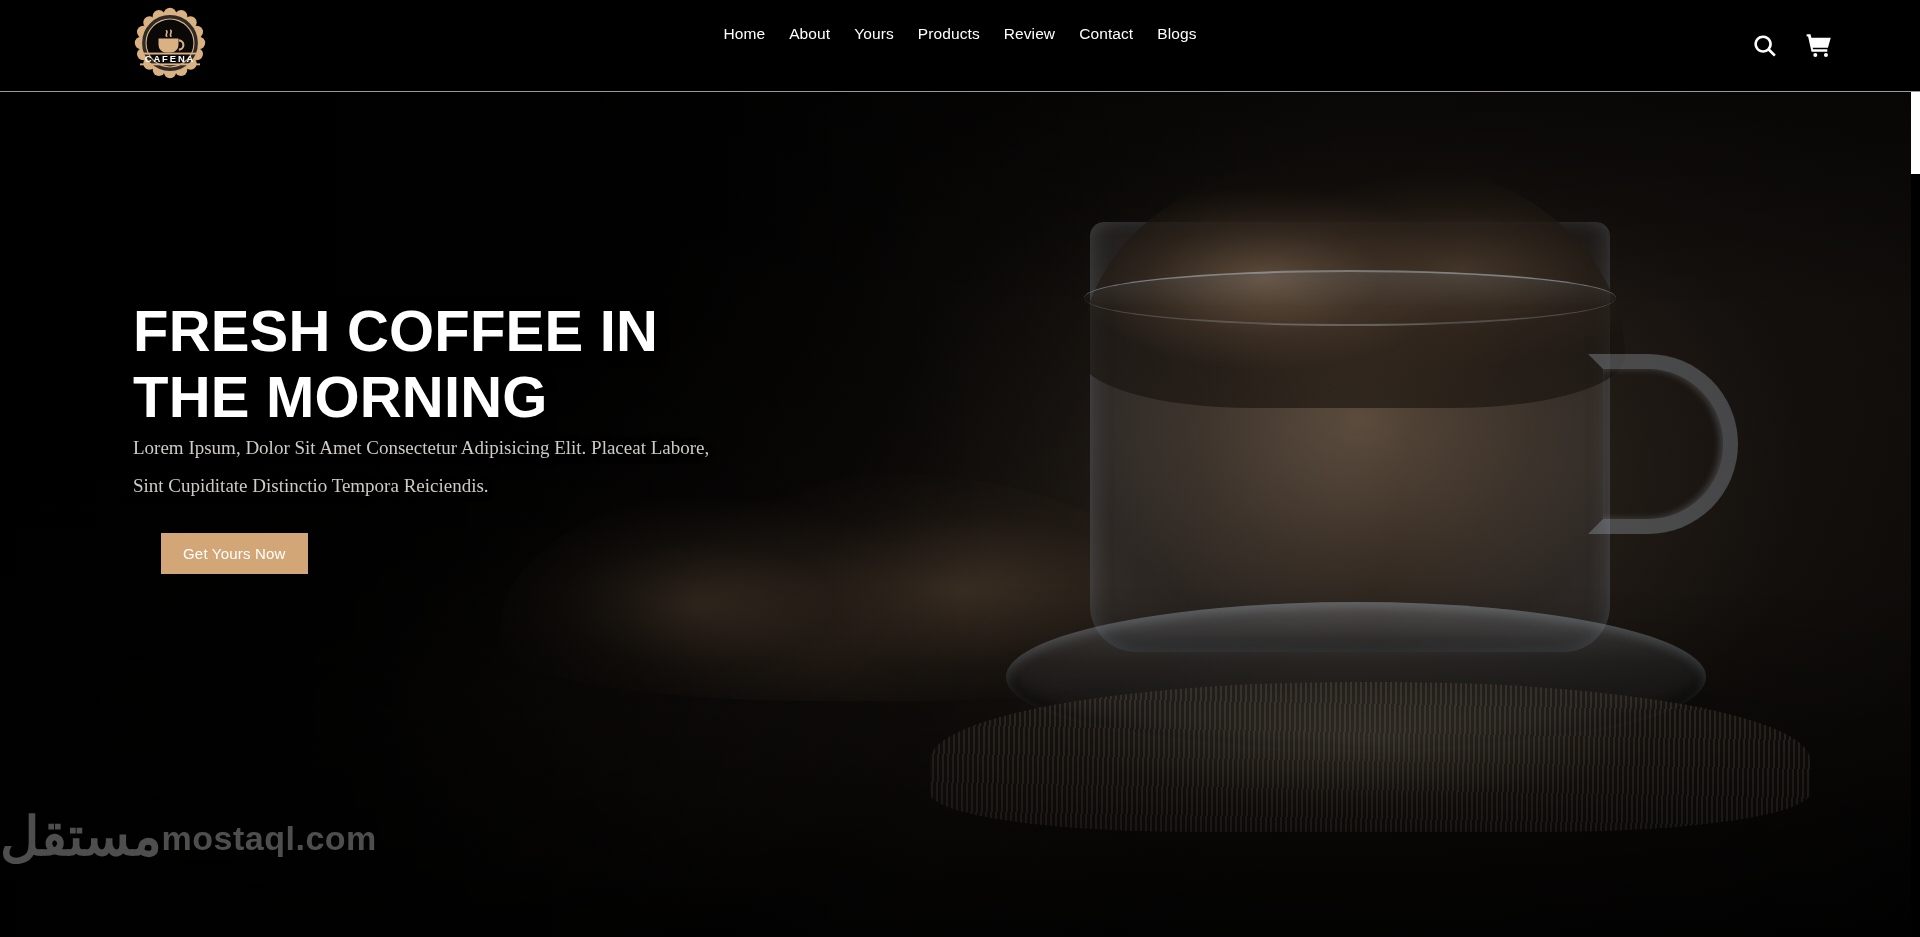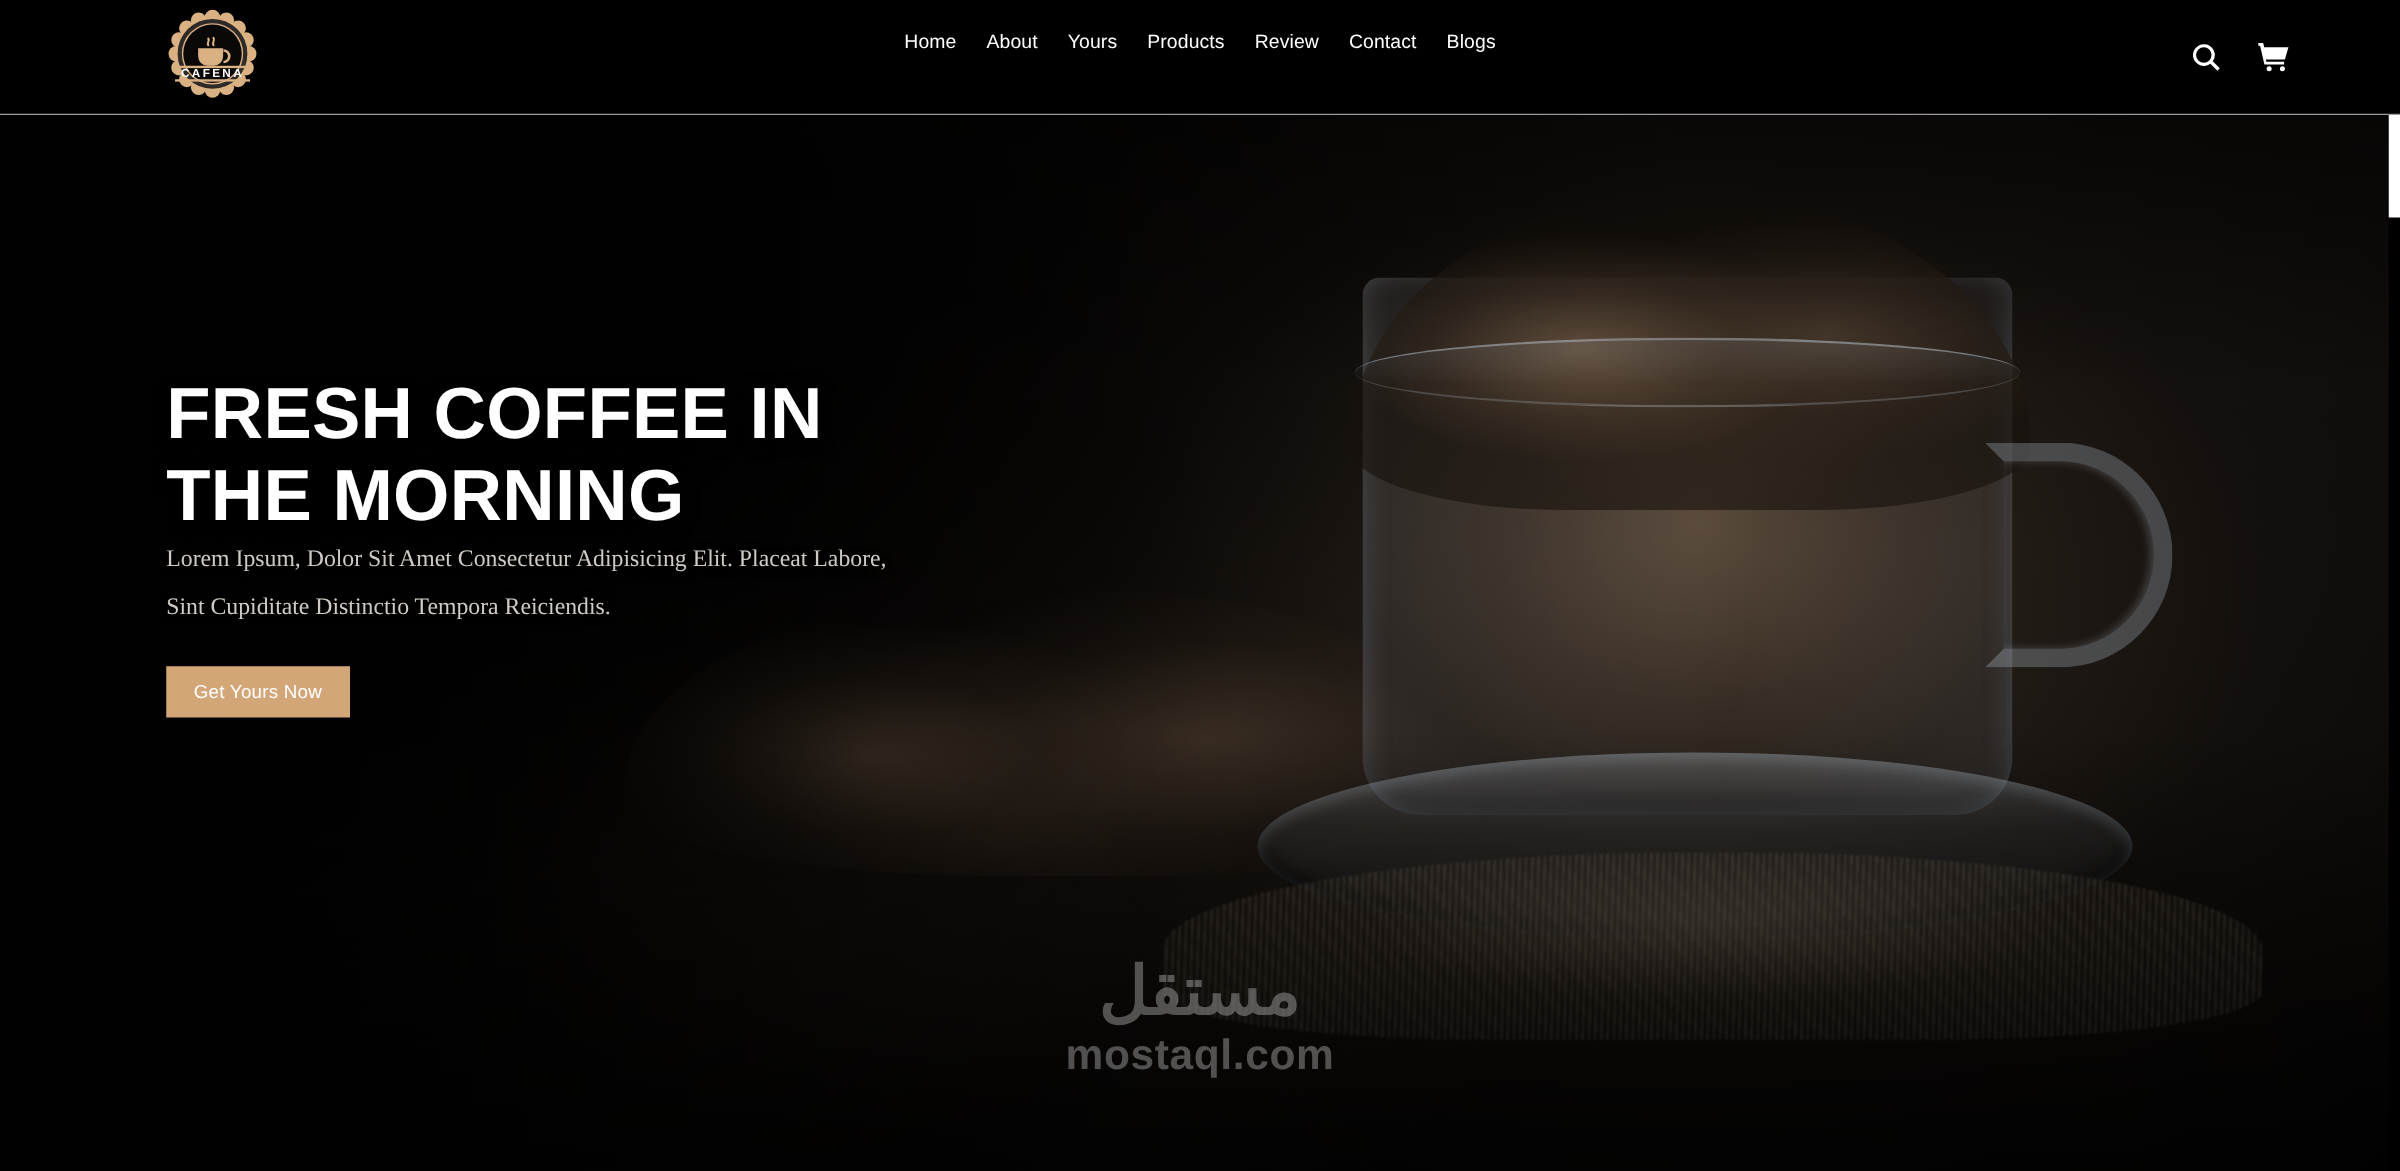--- a/index.html
+++ b/index.html
@@ -175,26 +175,27 @@
     display:inline-block;
     margin-top:28px;
     background:#d3a678;
     color:#ffffff;
     border:none;
     font-size:15px;
     font-family:"Liberation Sans", sans-serif;
     padding:12px 22px;
     cursor:pointer;
     letter-spacing:.2px;
+    margin-left:28px;
   }
 
   
   .watermark {
     position:absolute; left:0; right:0; bottom:74px;
-    display:flex; flex-direction:column; align-items:center;
+    display:flex; flex-direction:row; align-items:center;
     z-index:20; opacity:.42; pointer-events:none;
   }
   .wm-ar {
     color:#b9b9b9;
     font-size:54px;
     font-weight:700;
     line-height:1;
     direction:rtl;
     letter-spacing:1px;
   }

